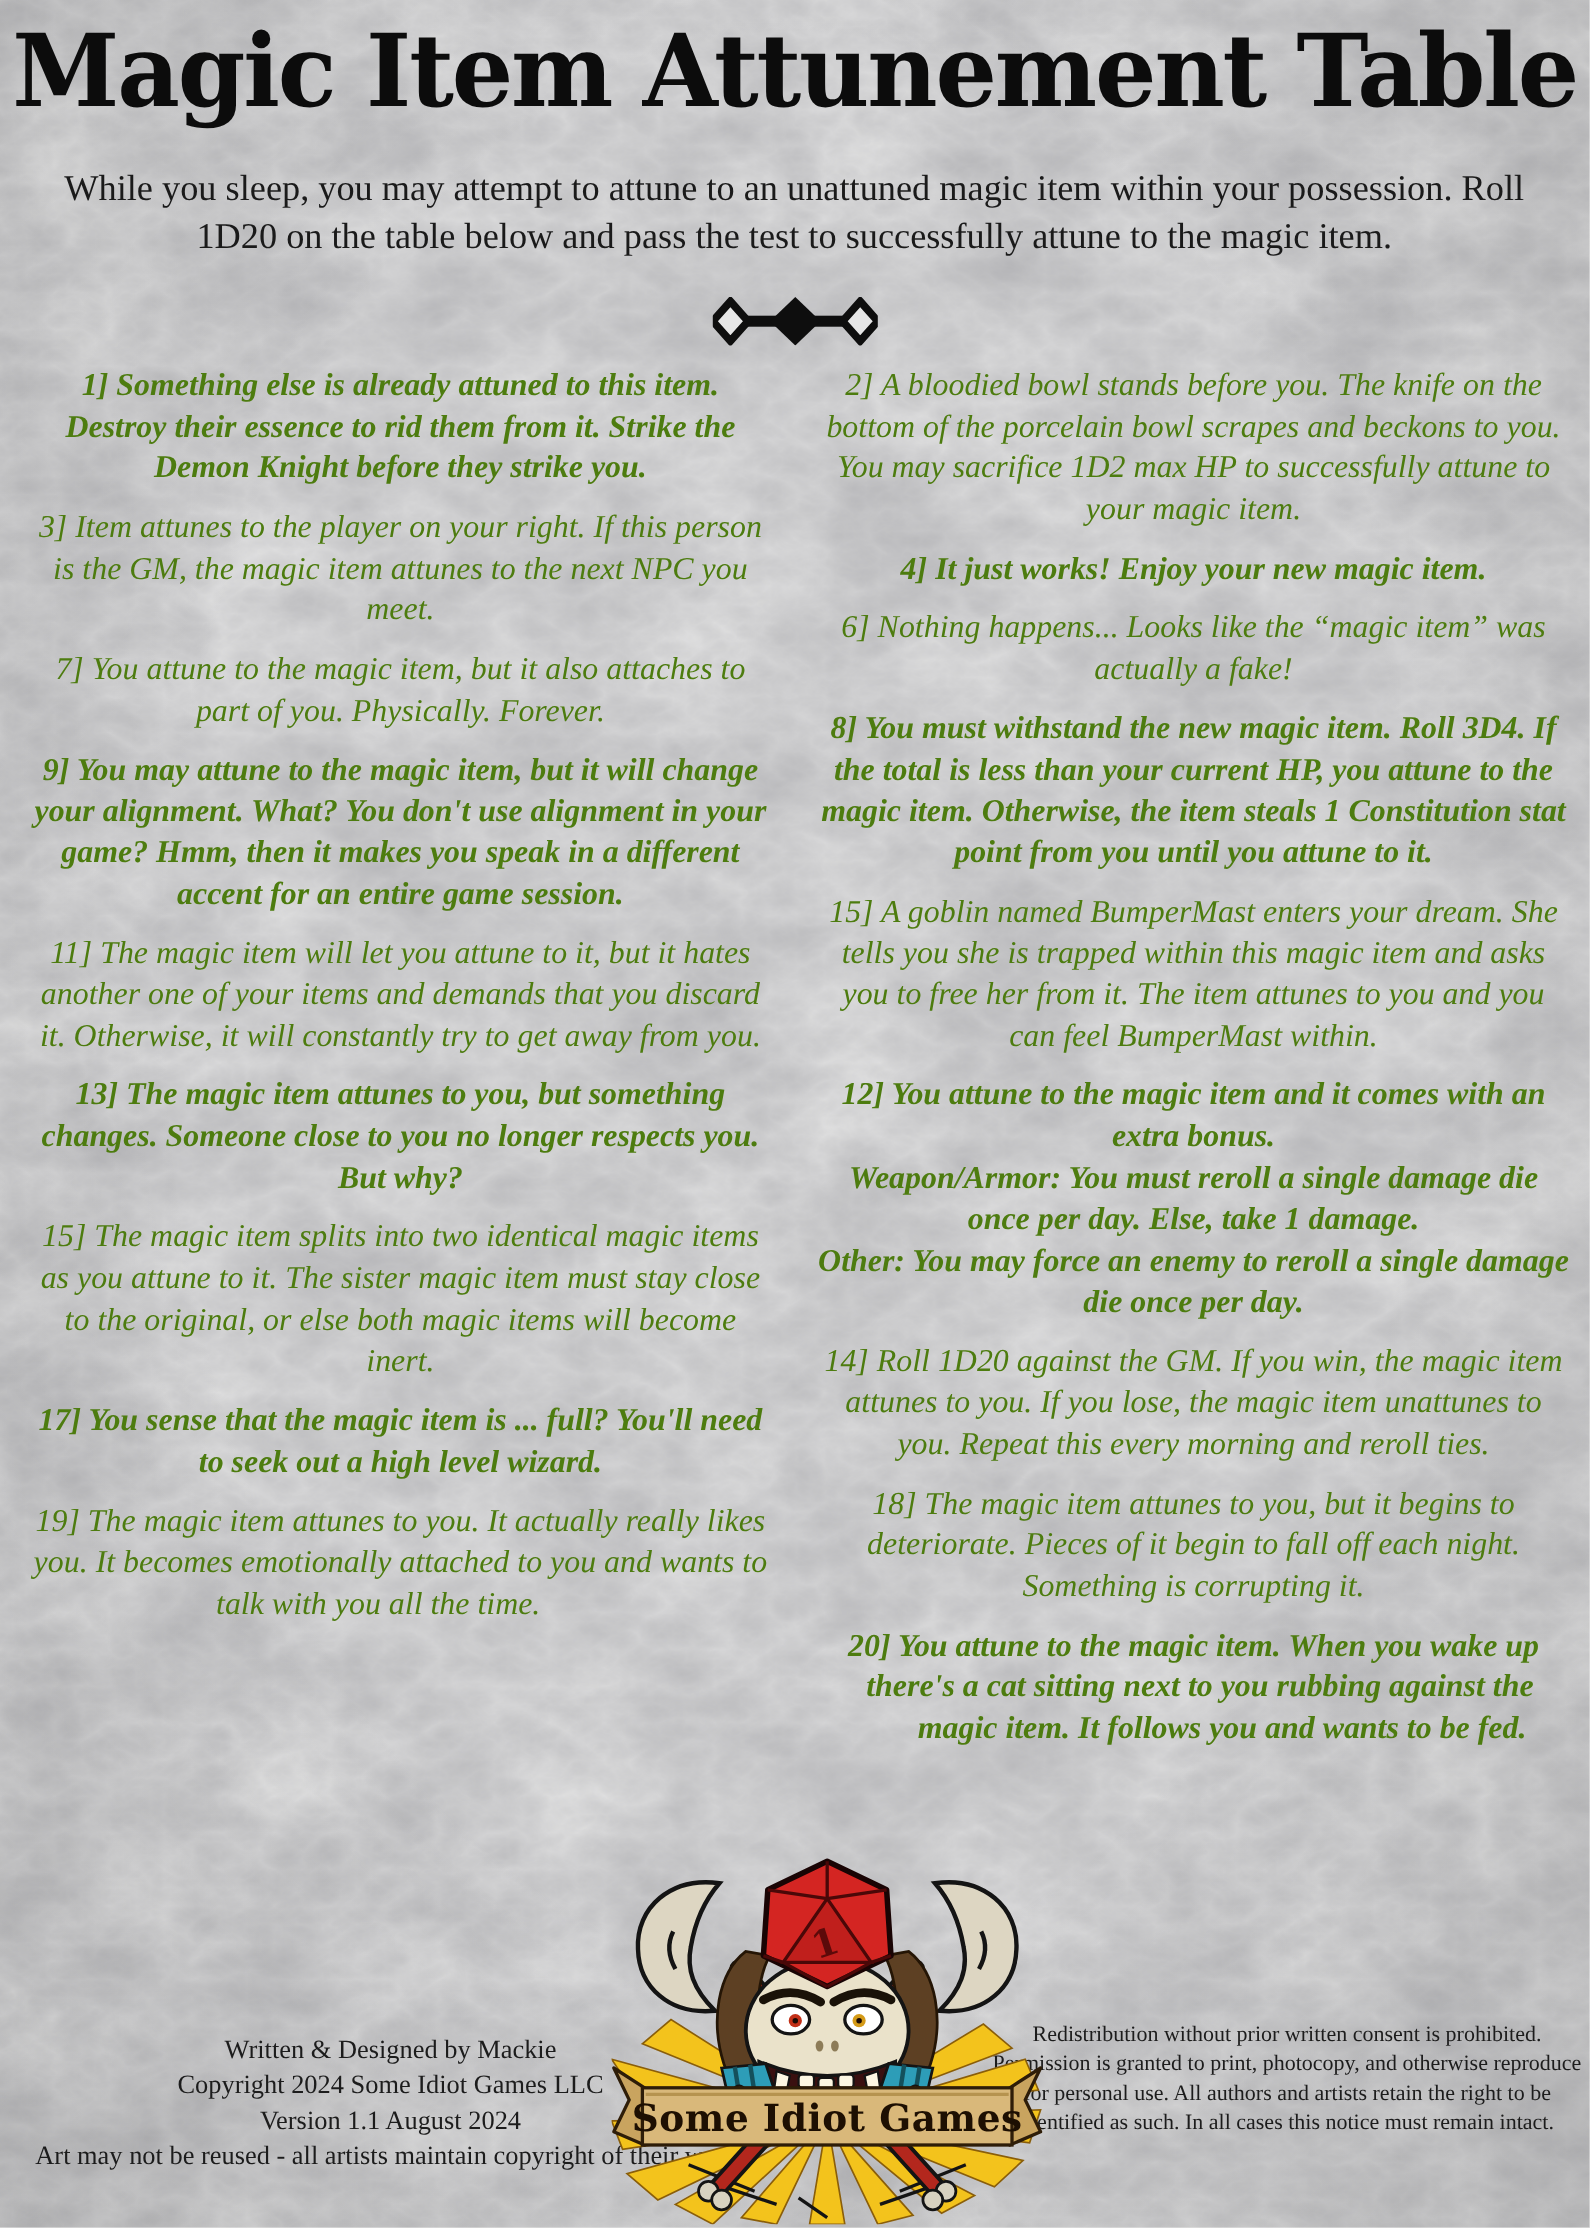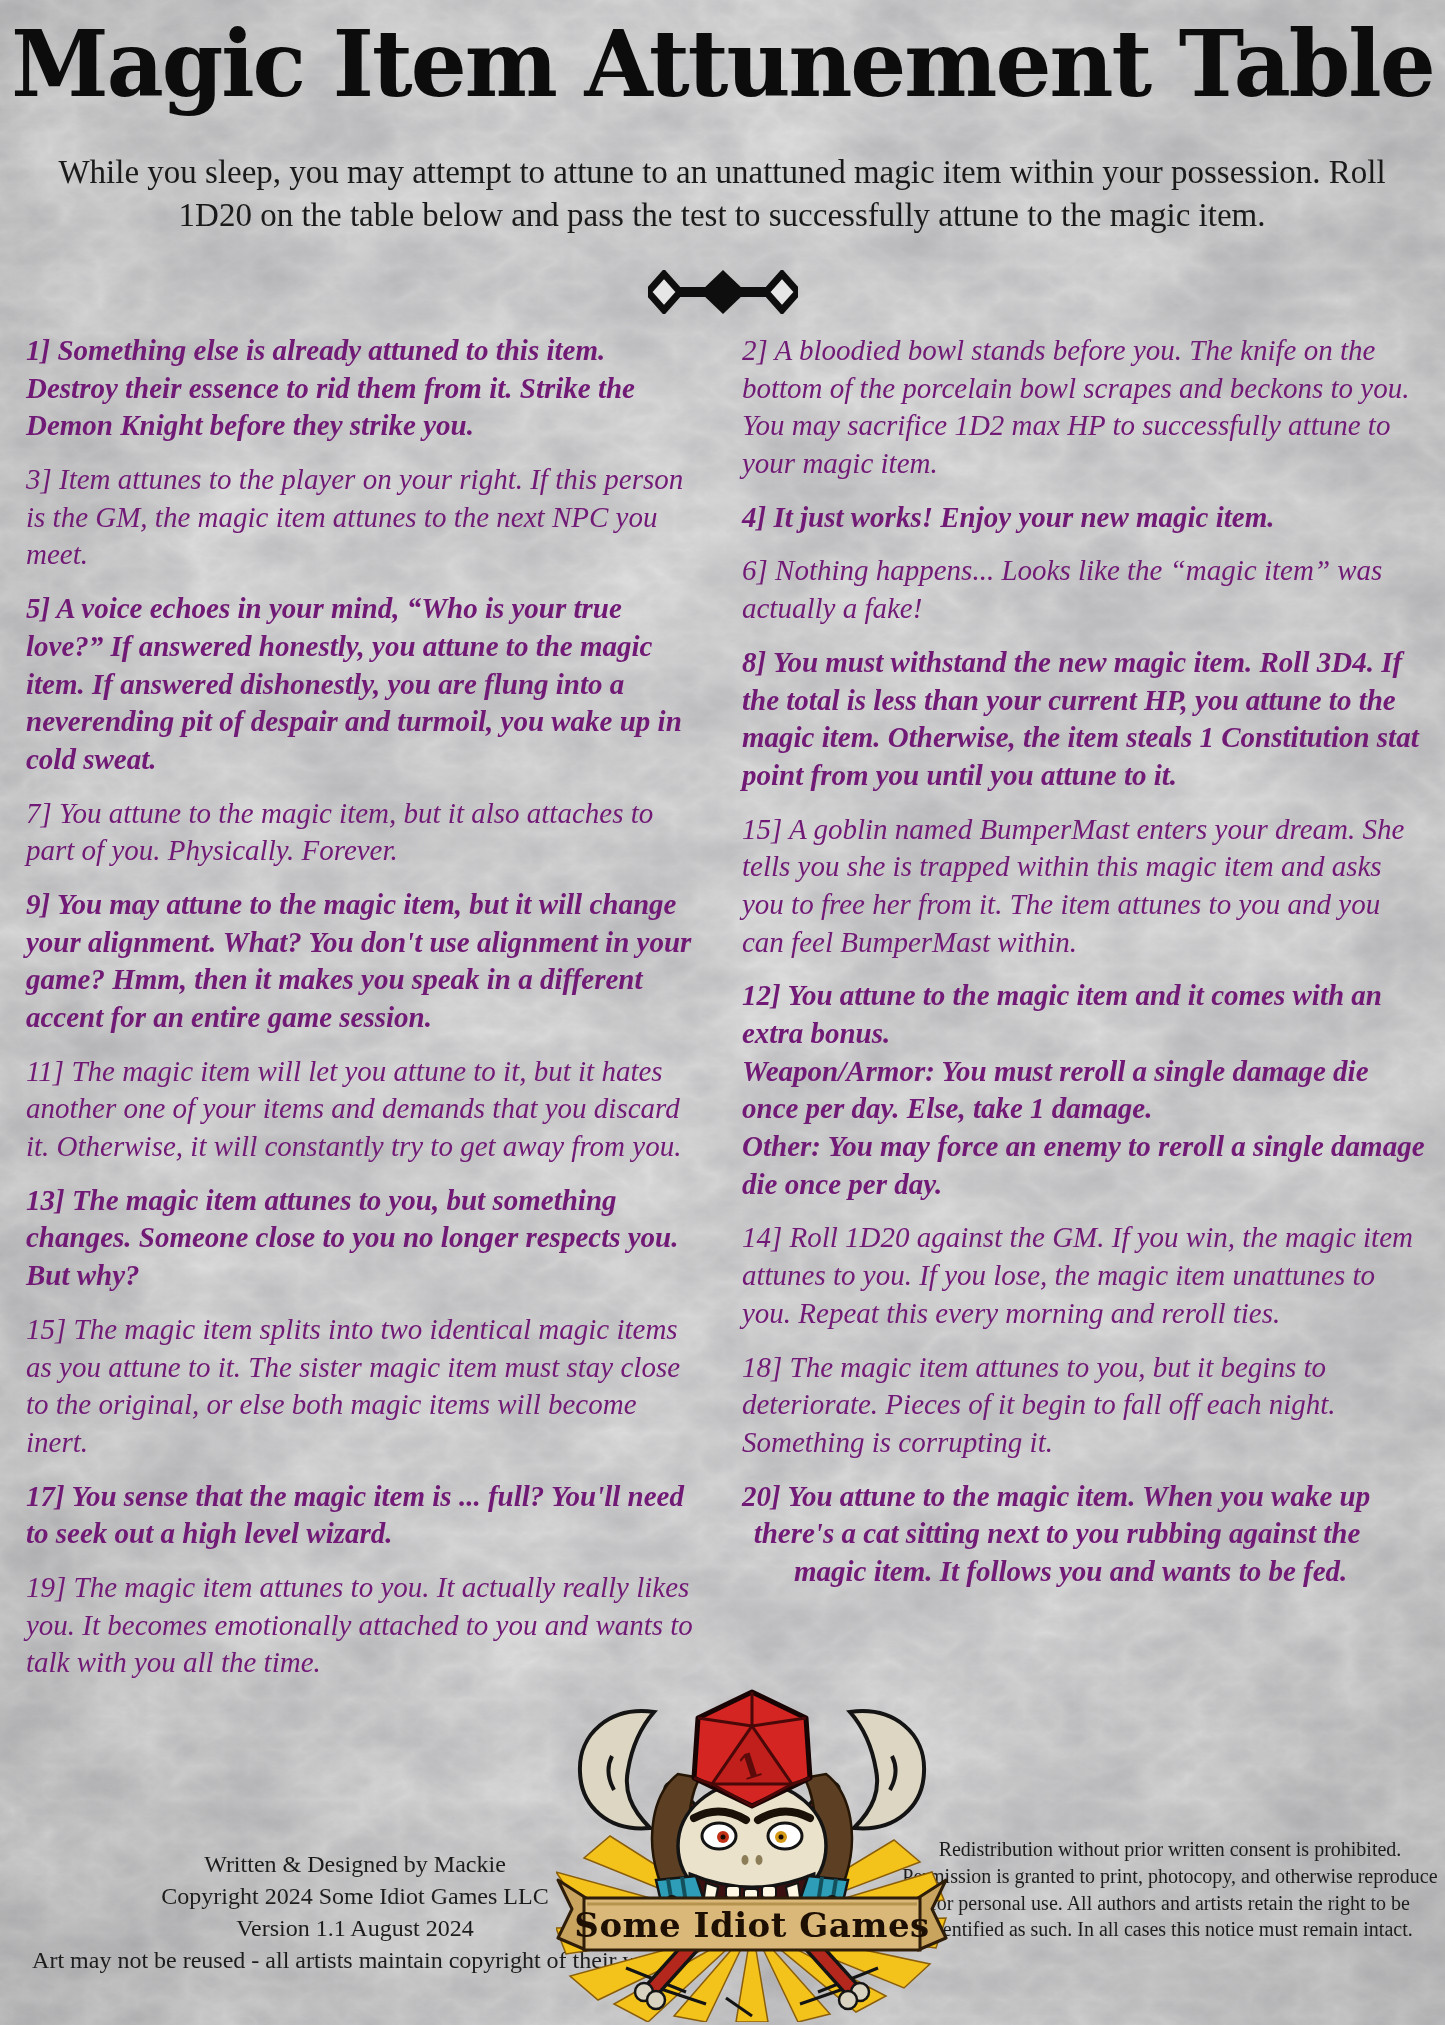--- a/index.html
+++ b/index.html
@@ -22,22 +22,22 @@
   .subtitle{
     position:absolute;top:151px;left:57px;width:1330px;margin:0;
     text-align:center;font-size:33px;line-height:1.30;color:#1a1a1a;
   }
   .divider{position:absolute;top:270px;left:648px;width:150px;height:44px;}
 
   .col{position:absolute;top:332px;font-style:italic;}
   .col-left{left:26px;width:676px;}
   .col-right{left:742px;width:686px;}
   .entry{
-    text-align:left;font-size:29px;line-height:1.30;margin:0 0 16px 0;
-    white-space:pre-line;color:#701a75;
+    text-align:center;font-size:29px;line-height:1.30;margin:0 0 16px 0;
+    white-space:pre-line;color:#4d7c0f;
   }
   .entry.b{font-weight:bold;}
 
   
   .spacer-19{float:right;width:150px;height:180px;
     shape-outside:polygon(100% 42%, 25% 100%, 100% 100%);}
   .spacer-20{float:left;width:175px;height:215px;
     shape-outside:polygon(0 30%, 92% 100%, 0 100%);}
 
   .credits{
@@ -79,21 +79,20 @@
   <svg class="divider" viewBox="0 0 150 44">
     <rect x="22" y="17" width="106" height="10" fill="#0e0e0e"></rect>
     <polygon points="16,4 32,22 16,40 0,22" fill="#e6e6e6" stroke="#0e0e0e" stroke-width="7"></polygon>
     <polygon points="134,4 150,22 134,40 118,22" fill="#e6e6e6" stroke="#0e0e0e" stroke-width="7"></polygon>
     <polygon points="75,0 98,22 75,44 52,22" fill="#0e0e0e"></polygon>
   </svg>
 
   <div class="col col-left">
     <div class="entry b">1] Something else is already attuned to this item. Destroy their essence to rid them from it. Strike the Demon Knight before they strike you.</div>
     <div class="entry">3] Item attunes to the player on your right. If this person is the GM, the magic item attunes to the next NPC you meet.</div>
-    <div class="entry b">5] A voice echoes in your mind, “Who is your true love?” If answered honestly, you attune to the magic item. If answered dishonestly, you are flung into a neverending pit of despair and turmoil, you wake up in cold sweat.</div>
     <div class="entry">7] You attune to the magic item, but it also attaches to part of you. Physically. Forever.</div>
     <div class="entry b">9] You may attune to the magic item, but it will change your alignment. What? You don't use alignment in your game? Hmm, then it makes you speak in a different accent for an entire game session.</div>
     <div class="entry">11] The magic item will let you attune to it, but it hates another one of your items and demands that you discard it. Otherwise, it will constantly try to get away from you.</div>
     <div class="entry b">13] The magic item attunes to you, but something changes. Someone close to you no longer respects you. But why?</div>
     <div class="entry">15] The magic item splits into two identical magic items as you attune to it. The sister magic item must stay close to the original, or else both magic items will become inert.</div>
     <div class="entry b">17] You sense that the magic item is ... full? You'll need to seek out a high level wizard.</div>
     <div class="spacer-19"></div>
     <div class="entry">19] The magic item attunes to you. It actually really likes you. It becomes emotionally attached to you and wants to talk with you all the time.</div>
   </div>
 

